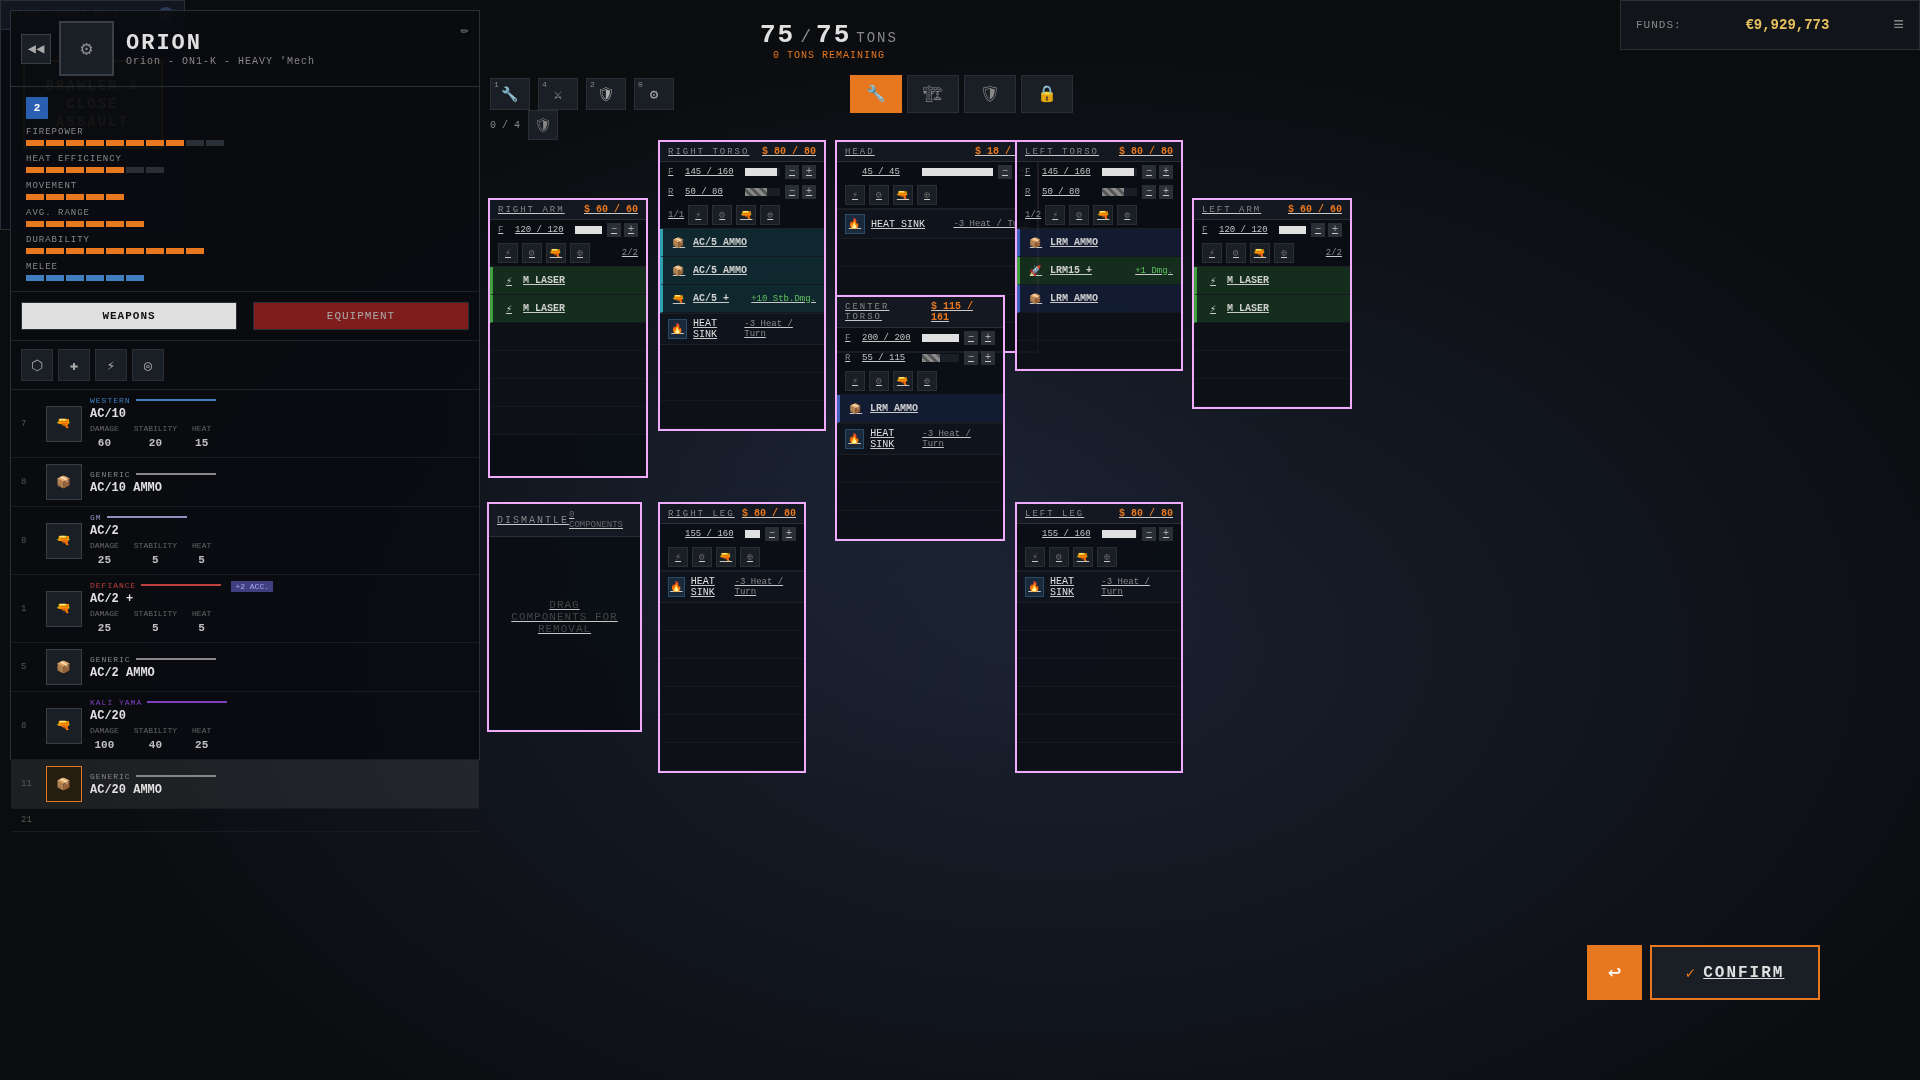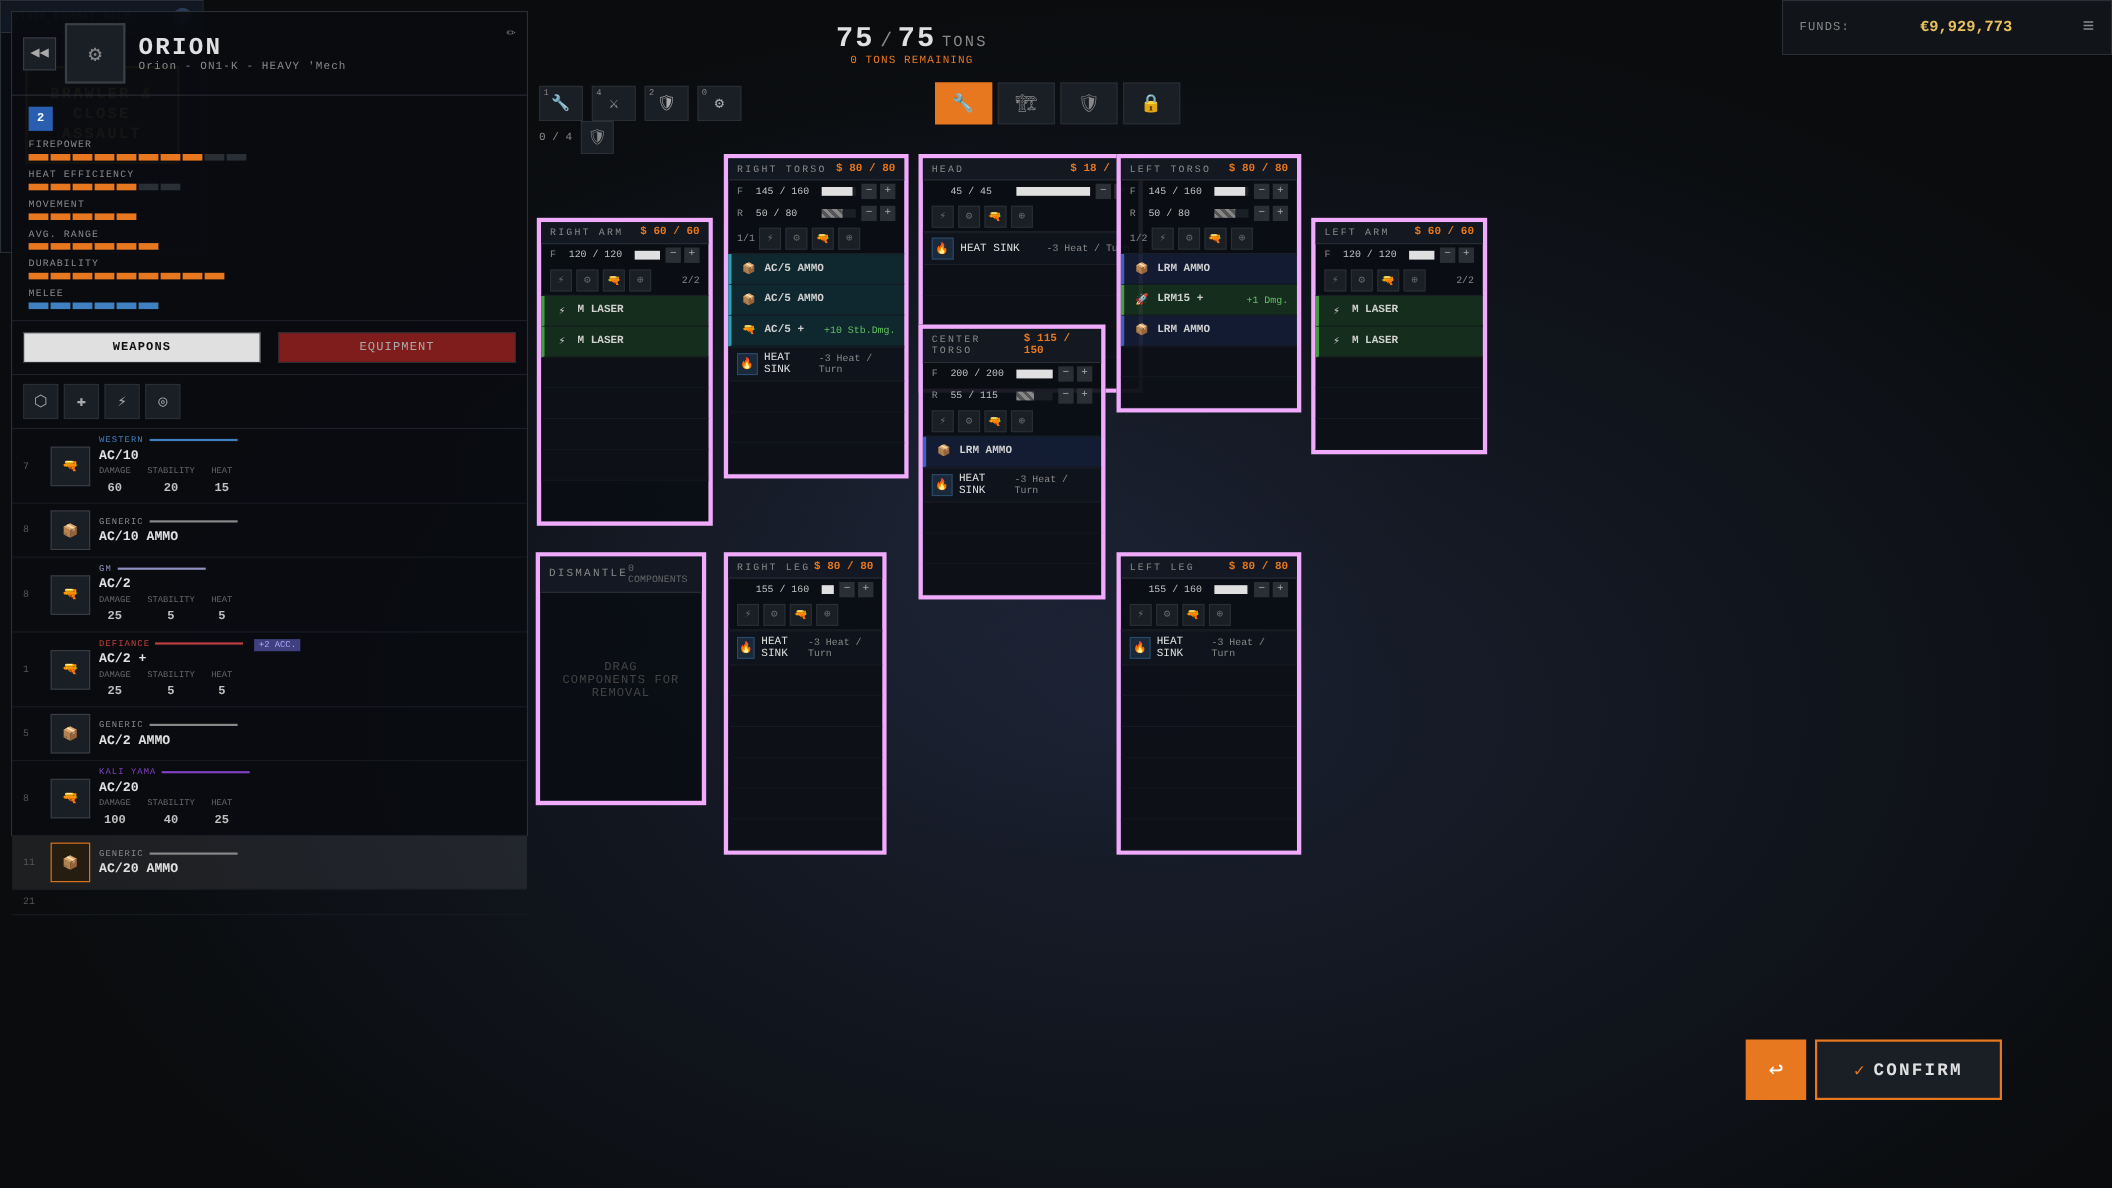--- a/index.html
+++ b/index.html
@@ -368,21 +368,22 @@
     .tons-remaining {
       font-size: 10px;
       color: #e87820;
       letter-spacing: 1px;
     }
 
     
     .slot-panel {
       position: absolute;
       background: rgba(10,14,20,0.92);
-      border: 4px solid #f0abfc;
+      border: 2px solid #f0abfc;
+      text-decoration: underline;
     }
 
     .slot-header {
       display: flex;
       align-items: center;
       justify-content: space-between;
       padding: 4px 8px;
       background: rgba(20,25,35,0.9);
       border-bottom: 1px solid #2a2e35;
     }
@@ -684,20 +685,21 @@
     .confirm-icon {
       color: #e87820;
       font-size: 16px;
     }
 
     .confirm-text {
       font-size: 16px;
       font-weight: bold;
       color: #e0e0e0;
       letter-spacing: 2px;
+      text-decoration: underline;
     }
 
     .undo-btn {
       position: absolute;
       bottom: 80px; right: 278px;
       width: 55px;
       height: 55px;
       background: #e87820;
       display: flex;
       align-items: center;
@@ -1253,21 +1255,21 @@
       <span class="comp-slot-name">M LASER</span>
     </div>
     <div class="empty-slot"></div>
     <div class="empty-slot"></div>
     <div class="empty-slot"></div>
   </div>
 
   <div class="slot-panel" style="top:295px; left:835px; width:170px;">
     <div class="slot-header">
       <span class="slot-title">CENTER TORSO</span>
-      <span class="slot-money-orange">$ 115 / 150</span>
+      <span class="slot-money-orange">$ 115 / 161</span>
     </div>
     <div class="hp-row">
       <span class="hp-label">F</span>
       <span class="hp-values">200 / 200</span>
       <div class="hp-bar">
           <div class="hp-bar-fill" style="width:100%"></div>
         </div>
       <div class="hp-pm">
         <div class="pm-btn">−</div>
         <div class="pm-btn">+</div>

